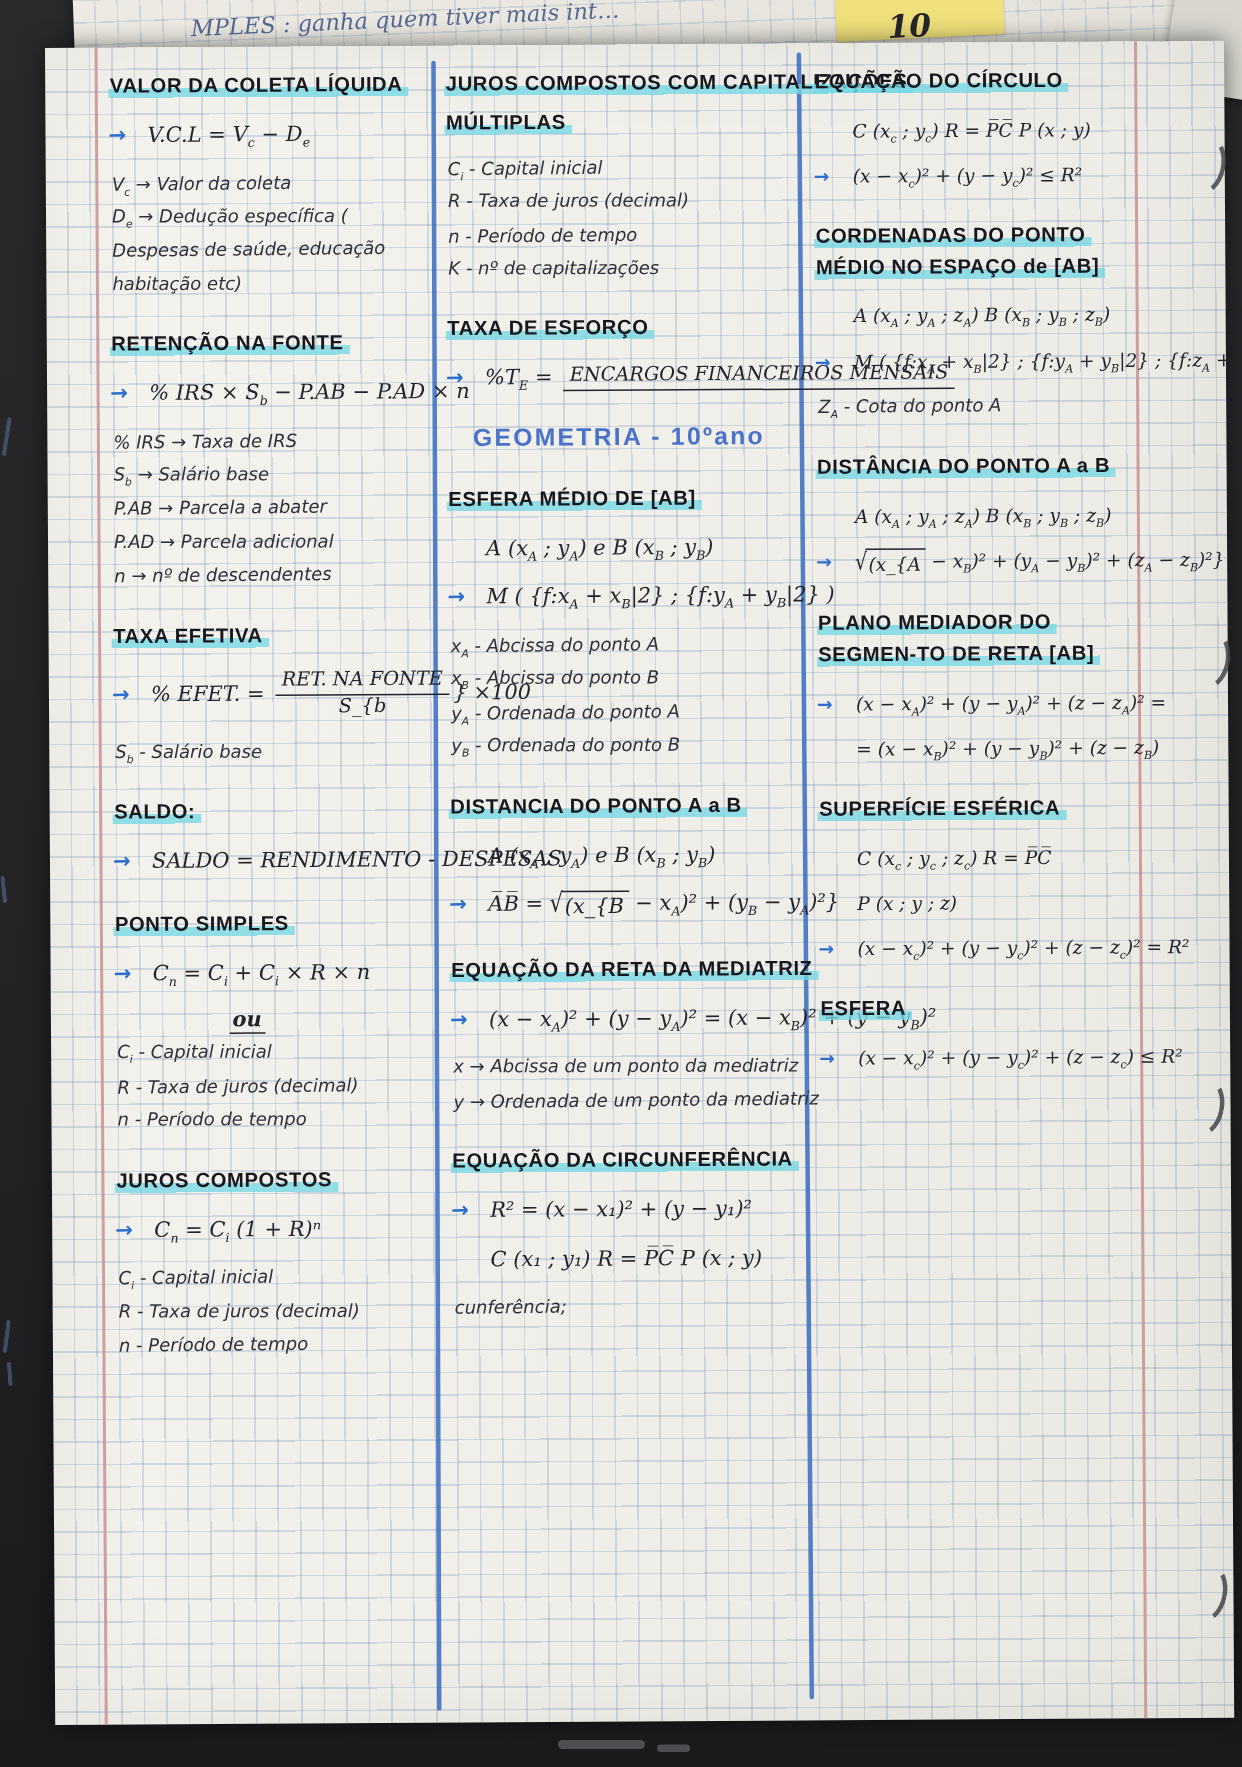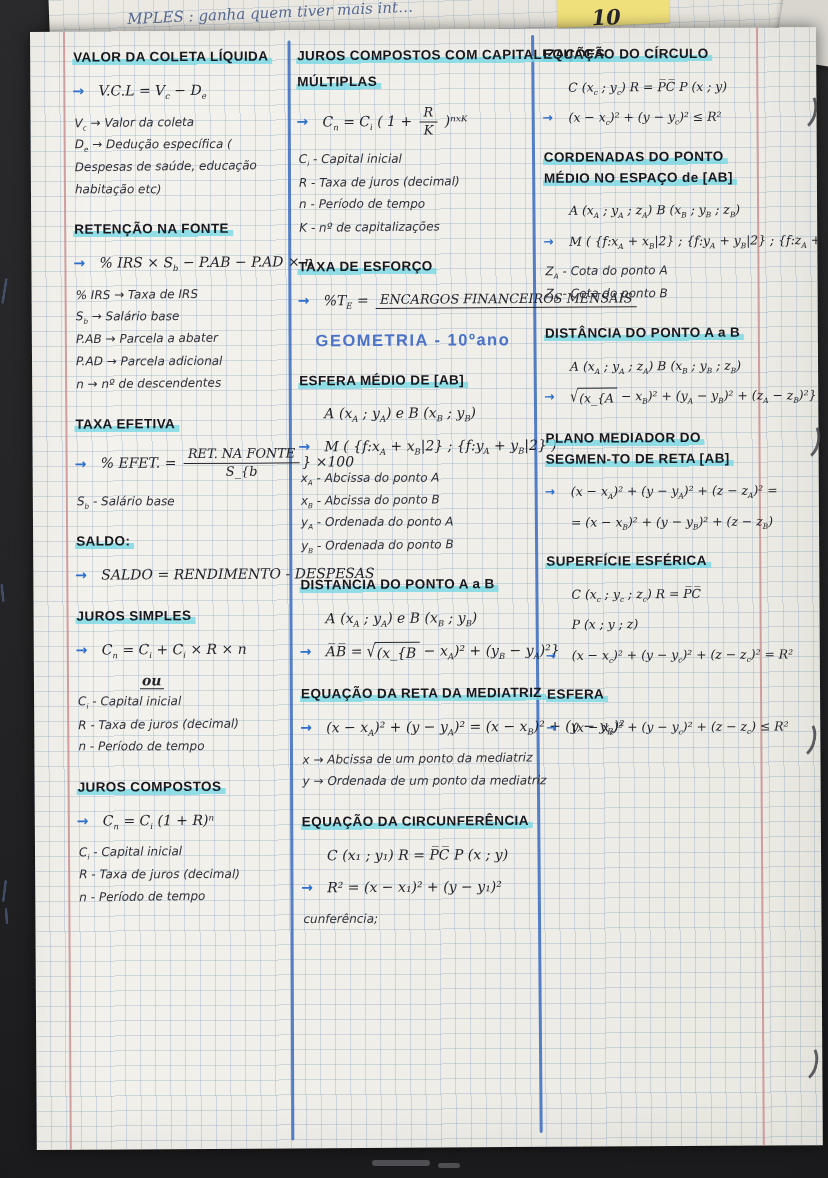--- a/index.html
+++ b/index.html
@@ -62,21 +62,21 @@
   .formula{font-family:"DejaVu Serif",serif;font-style:italic;font-size:14px;
            color:#23232b;margin:13px 0;padding-left:26px;white-space:nowrap;line-height:1.4;}
   .col-right .formula{font-size:12.4px;}
   .formula .arrow{display:inline-block;width:22px;margin-left:-26px;margin-right:4px;
            color:#2e6fce;font-weight:bold;font-style:normal;font-family:"DejaVu Sans",sans-serif;}
   .note{font-family:"DejaVu Sans",sans-serif;font-style:italic;font-size:12px;
            color:#2f2f39;margin:5px 0;padding-left:2px;white-space:nowrap;line-height:1.45;}
   .note:nth-child(odd){transform:rotate(-.25deg);}
   .note:nth-child(even){transform:rotate(.2deg);}
   .ou{font-family:"DejaVu Serif",serif;font-style:italic;font-weight:bold;font-size:14px;
-      color:#23232b;margin:2px 0 2px 64px;}
+      color:#23232b;margin:2px 0 2px 64px;padding-left:13px;}
   .ou span{border-bottom:1.6px solid #23232b;padding:0 2px;}
 
   sub{font-size:60%;line-height:0;}
   .frac{display:inline-flex;flex-direction:column;vertical-align:middle;
         text-align:center;line-height:1.15;margin:0 3px;font-size:92%;}
   .frac .num{border-bottom:1.5px solid currentColor;padding:0 4px 1px;display:block;}
   .frac .den{padding:1px 4px 0;display:block;max-width:182px;white-space:normal;}
   .sqrt{display:inline-flex;align-items:flex-start;}
   .sqrt .rad{transform:scaleY(1.25);margin-right:-1px;}
   .sqrt .vinc{border-top:1.6px solid currentColor;padding:1px 3px 0 2px;}
@@ -123,39 +123,35 @@
         <div class="note">P.AD → Parcela adicional</div>
         <div class="note">n → nº de descendentes</div>
         <div class="heading"><span class="hl">TAXA EFETIVA</span></div>
         <div class="formula"><span class="arrow">→</span>% EFET. = <span class="frac">
             <span class="num">RET. NA FONTE</span>
             <span class="den">S_{b</span>
           </span>} ×100</div>
         <div class="note">S<sub>b</sub> - Salário base</div>
         <div class="heading"><span class="hl">SALDO:</span></div>
         <div class="formula"><span class="arrow">→</span>SALDO = RENDIMENTO - DESPESAS</div>
-        <div class="heading"><span class="hl">JUROS SIMPLES</span></div>
+        <div class="heading"><span class="hl">PONTO SIMPLES</span></div>
         <div class="formula"><span class="arrow">→</span>C<sub>n</sub> = C<sub>i</sub> + C<sub>i</sub> × R × n</div>
         <div class="ou"><span>ou</span></div>
         <div class="note">C<sub>i</sub> - Capital inicial</div>
         <div class="note">R - Taxa de juros (decimal)</div>
         <div class="note">n - Período de tempo</div>
         <div class="heading"><span class="hl">JUROS COMPOSTOS</span></div>
         <div class="formula"><span class="arrow">→</span>C<sub>n</sub> = C<sub>i</sub> (1 + R)ⁿ</div>
         <div class="note">C<sub>i</sub> - Capital inicial</div>
         <div class="note">R - Taxa de juros (decimal)</div>
         <div class="note">n - Período de tempo</div>
       </div>
     <div class="col col-middle">
         <div class="heading"><span class="hl">JUROS COMPOSTOS COM CAPITALIZAÇÕES</span></div>
         <div class="heading sub-heading"><span class="hl">MÚLTIPLAS</span></div>
-        <div class="formula"><span class="arrow">→</span>C<sub>n</sub> = C<sub>i</sub> ( 1 + <span class="frac">
-            <span class="num">R</span>
-            <span class="den">K</span>
-          </span> )ⁿˣᴷ</div>
         <div class="note">C<sub>i</sub> - Capital inicial</div>
         <div class="note">R - Taxa de juros (decimal)</div>
         <div class="note">n - Período de tempo</div>
         <div class="note">K - nº de capitalizações</div>
         <div class="heading"><span class="hl">TAXA DE ESFORÇO</span></div>
         <div class="formula"><span class="arrow">→</span>%T<sub>E</sub> = <span class="frac">
             <span class="num">ENCARGOS FINANCEIROS MENSAIS</span>
           </span></div>
         <div class="geo-title">GEOMETRIA - 10ºano</div>
         <div class="heading"><span class="hl">ESFERA MÉDIO DE [AB]</span></div>
@@ -169,33 +165,32 @@
         <div class="formula">A (x<sub>A</sub> ; y<sub>A</sub>)  e  B (x<sub>B</sub> ; y<sub>B</sub>)</div>
         <div class="formula"><span class="arrow">→</span>A̅B̅ = <span class="sqrt">
             <span class="rad">√</span>
             <span class="vinc">(x_{B</span>
           </span> − x<sub>A</sub>)² + (y<sub>B</sub> − y<sub>A</sub>)²}</div>
         <div class="heading"><span class="hl">EQUAÇÃO DA RETA DA MEDIATRIZ</span></div>
         <div class="formula"><span class="arrow">→</span>(x − x<sub>A</sub>)² + (y − y<sub>A</sub>)² = (x − x<sub>B</sub>)² + (y − y<sub>B</sub>)²</div>
         <div class="note">x → Abcissa de um ponto da mediatriz</div>
         <div class="note">y → Ordenada de um ponto da mediatriz</div>
         <div class="heading"><span class="hl">EQUAÇÃO DA CIRCUNFERÊNCIA</span></div>
+        <div class="formula"><span class="arrow">→</span>R² = (x − x₁)² + (y − y₁)²</div>
         <div class="formula">C (x₁ ; y₁)  R = P̅C̅  P (x ; y)</div>
-        <div class="formula"><span class="arrow">→</span>R² = (x − x₁)² + (y − y₁)²</div>
         <div class="note">cunferência;</div>
       </div>
     <div class="col col-right">
         <div class="heading"><span class="hl">EQUAÇÃO DO CÍRCULO</span></div>
         <div class="formula">C (x<sub>c</sub> ; y<sub>c</sub>)  R = P̅C̅  P (x ; y)</div>
         <div class="formula"><span class="arrow">→</span>(x − x<sub>c</sub>)² + (y − y<sub>c</sub>)² ≤ R²</div>
         <div class="heading"><span class="hl">CORDENADAS DO PONTO MÉDIO NO ESPAÇO de [AB]</span></div>
         <div class="formula">A (x<sub>A</sub> ; y<sub>A</sub> ; z<sub>A</sub>)  B (x<sub>B</sub> ; y<sub>B</sub> ; z<sub>B</sub>)</div>
         <div class="formula"><span class="arrow">→</span>M ( {f:x<sub>A</sub> + x<sub>B</sub>|2} ; {f:y<sub>A</sub> + y<sub>B</sub>|2} ; {f:z<sub>A</sub> + z|2} )</div>
         <div class="note">Z<sub>A</sub> - Cota do ponto A</div>
-        <div class="note">Z<sub>B</sub> - Cota do ponto B</div>
         <div class="heading"><span class="hl">DISTÂNCIA DO PONTO A a B</span></div>
         <div class="formula">A (x<sub>A</sub> ; y<sub>A</sub> ; z<sub>A</sub>)  B (x<sub>B</sub> ; y<sub>B</sub> ; z<sub>B</sub>)</div>
         <div class="formula"><span class="arrow">→</span><span class="sqrt">
             <span class="rad">√</span>
             <span class="vinc">(x_{A</span>
           </span> − x<sub>B</sub>)² + (y<sub>A</sub> − y<sub>B</sub>)² + (z<sub>A</sub> − z<sub>B</sub>)²}</div>
         <div class="heading"><span class="hl">PLANO MEDIADOR DO SEGMEN-TO DE RETA [AB]</span></div>
         <div class="formula"><span class="arrow">→</span>(x − x<sub>A</sub>)² + (y − y<sub>A</sub>)² + (z − z<sub>A</sub>)² =</div>
         <div class="formula">= (x − x<sub>B</sub>)² + (y − y<sub>B</sub>)² + (z − z<sub>B</sub>)</div>
         <div class="heading"><span class="hl">SUPERFÍCIE ESFÉRICA</span></div>

